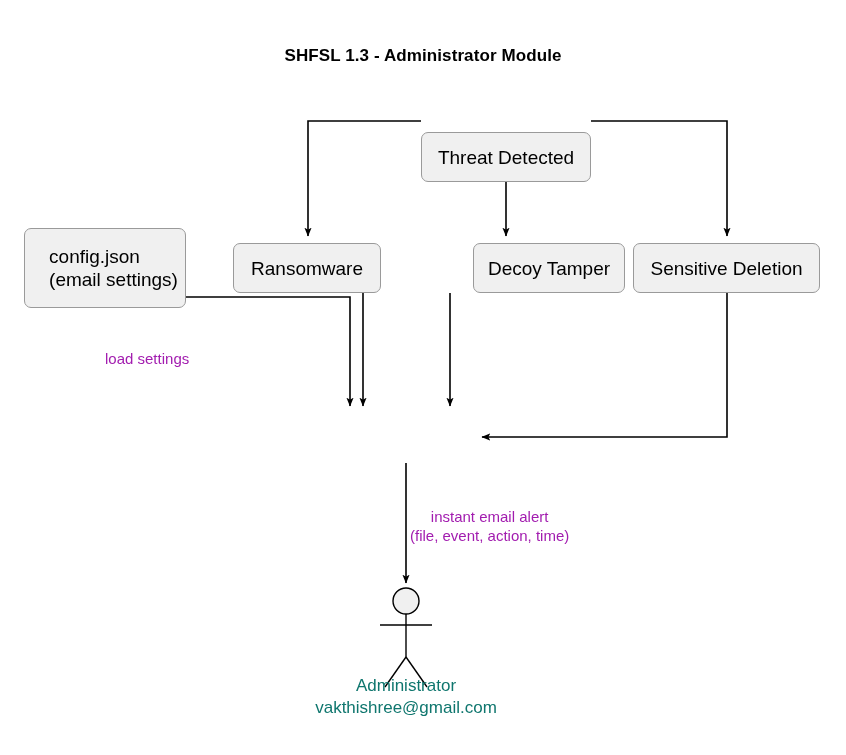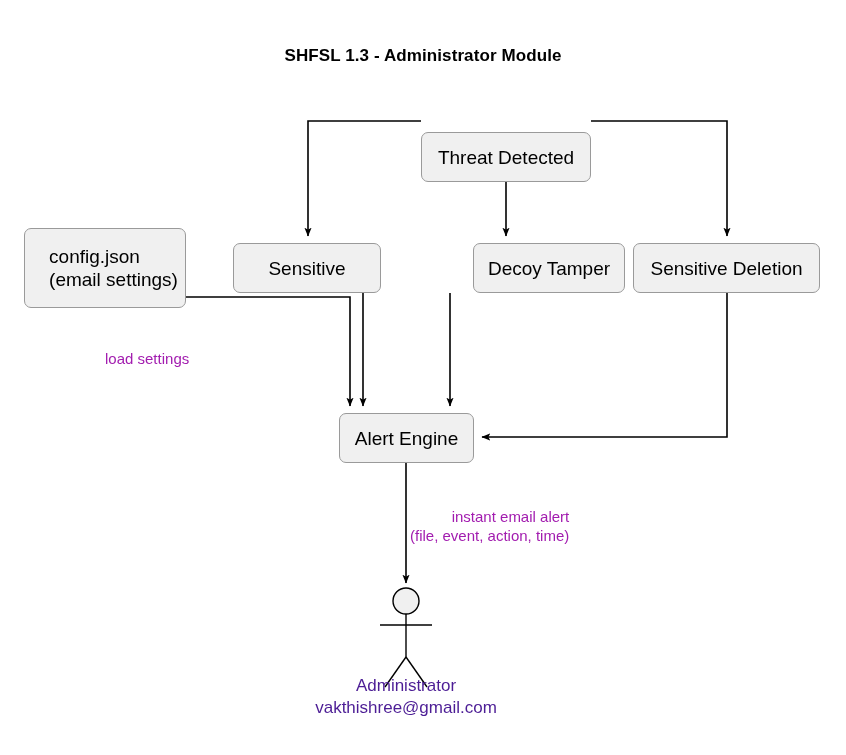--- a/index.html
+++ b/index.html
@@ -64,21 +64,21 @@
     color: #a21caf;
     white-space: pre-line;
     z-index: 3;
   }
   .actor-label {
     position: absolute;
     font-size: 17px;
     line-height: 22px;
     text-align: center;
     white-space: pre-line;
-    color: #4c1d95;
+    color: #0f766e;
     z-index: 3;
   }
 </style>
 </head>
 <body>
 
 <div id="canvas">
 
   <div id="diagram-title">SHFSL 1.3 - Administrator Module</div>
 
@@ -133,36 +133,33 @@
   <div class="node" style="left:421px; top:96px; width:170px; height:50px;margin-top:36px;">
     <span class="node-label">Threat Detected</span>
   </div>
 
   <div class="node" style="left:24px; top:228px; width:162px; height:80px;padding-left:17px;">
     <span class="node-label" style="text-align:left;">config.json
 (email settings)</span>
   </div>
 
   <div class="node" style="left:233px; top:243px; width:148px; height:50px;">
-    <span class="node-label">Sensitive</span>
+    <span class="node-label">Ransomware</span>
   </div>
 
   <div class="node" style="left:430px; top:243px; width:152px; height:50px;margin-left:43px;">
     <span class="node-label">Decoy Tamper</span>
   </div>
 
   <div class="node" style="left:633px; top:243px; width:187px; height:50px;">
     <span class="node-label">Sensitive Deletion</span>
   </div>
 
-  <div class="node" style="left:339px; top:413px; width:135px; height:50px;">
-    <span class="node-label">Alert Engine</span>
-  </div>
 
   <div class="edge-label" style="left:105px; top:349px;">load settings</div>
 
-  <div class="edge-label" style="left:410px; top:507px; text-align:right;">instant email alert
+  <div class="edge-label" style="left:410px; top:507px; text-align:center;">instant email alert
 (file, event, action, time)</div>
 
   <div class="actor-label" style="left:276px; top:675px; width:260px;">Administrator
 vakthishree@gmail.com</div>
 
 </div>
 
 </body></html>

